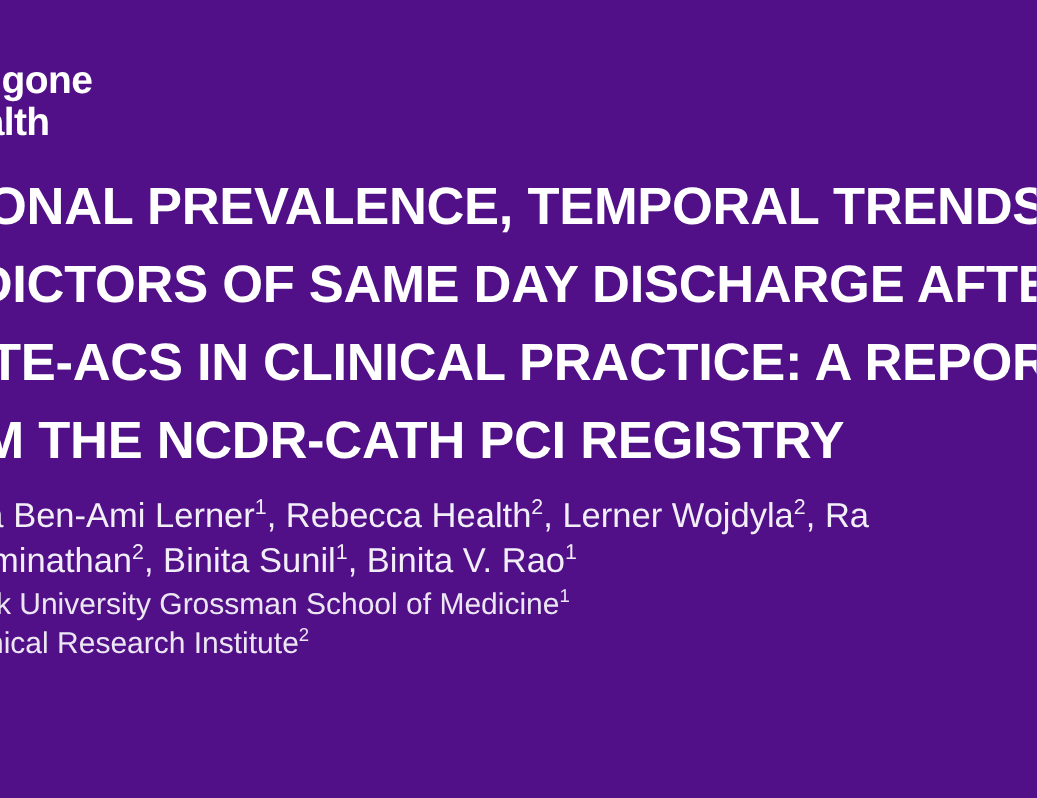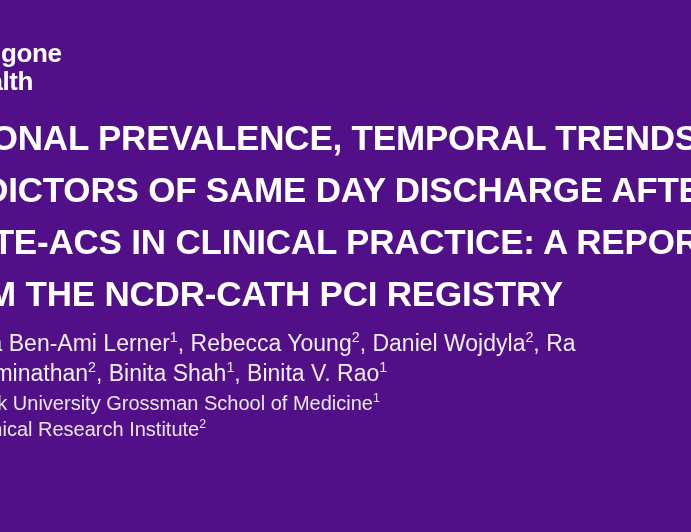--- a/index.html
+++ b/index.html
@@ -123,22 +123,22 @@
   </div>
 
   <div id="title-block">
     <span class="title-line">TIONAL PREVALENCE, TEMPORAL TRENDS, A</span>
     <span class="title-line">EDICTORS OF SAME DAY DISCHARGE AFTER</span>
     <span class="title-line">ISTE-ACS IN CLINICAL PRACTICE: A REPORT</span>
     <span class="title-line">OM THE NCDR-CATH PCI REGISTRY</span>
   </div>
 
   <div id="authors-block">
-    <span class="author-line"><span>nna Ben-Ami Lerner</span><sup>1</sup><span>, Rebecca Young</span><sup>2</sup><span>, Daniel Wojdyla</span><sup>2</sup><span>, Ra</span></span>
-    <span class="author-line"><span>waminathan</span><sup>2</sup><span>, Binita Shah</span><sup>1</sup><span>, Binita V. Rao</span><sup>1</sup></span>
+    <span class="author-line"><span>nna Ben-Ami Lerner</span><sup>1</sup><span>, Rebecca Health</span><sup>2</sup><span>, Lerner Wojdyla</span><sup>2</sup><span>, Ra</span></span>
+    <span class="author-line"><span>waminathan</span><sup>2</sup><span>, Binita Sunil</span><sup>1</sup><span>, Binita V. Rao</span><sup>1</sup></span>
   </div>
 
   <div id="affil-block">
     <span class="affil-line"><span>York University Grossman School of Medicine</span><sup>1</sup></span>
     <span class="affil-line"><span>Clinical Research Institute</span><sup>2</sup></span>
   </div>
 
 </div>
 
 </body></html>

